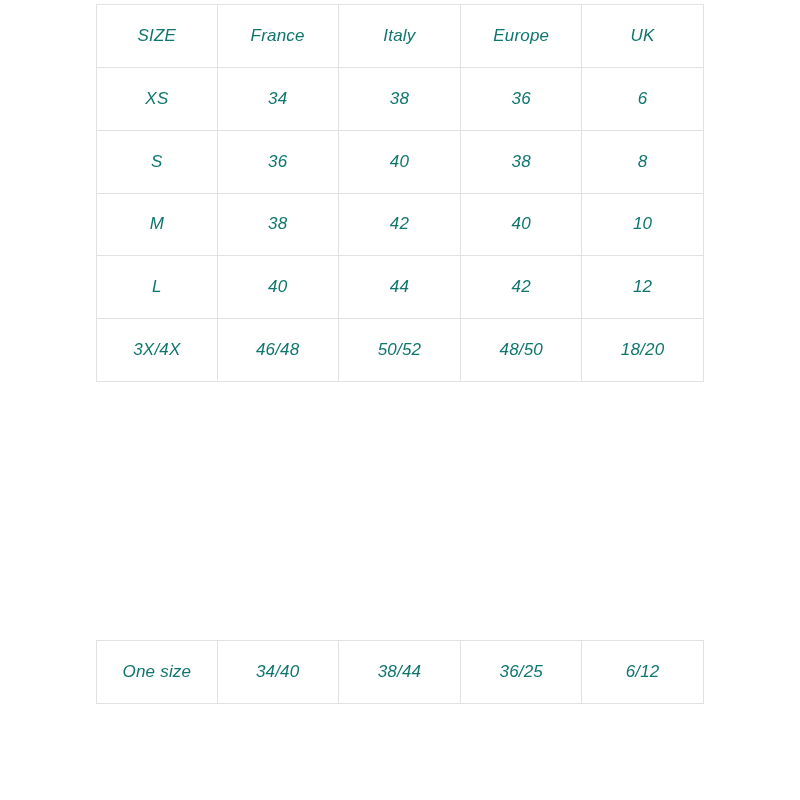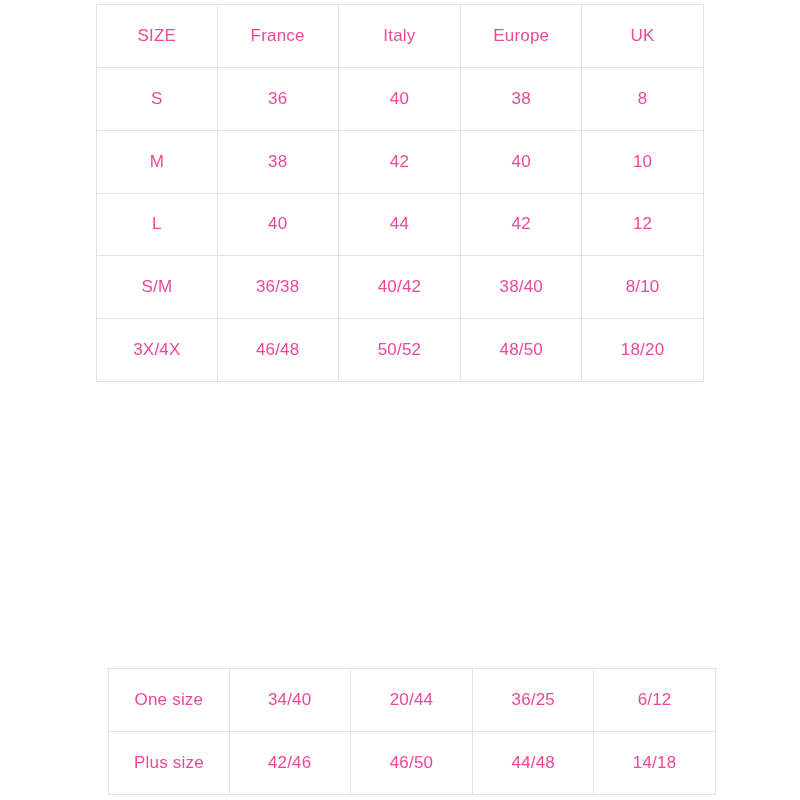--- a/index.html
+++ b/index.html
@@ -17,35 +17,36 @@
     height: 800px;
     box-sizing: border-box;
     overflow: hidden;
   }
   .table-wrap {
     position: absolute;
     left: 96px;
     width: 608px;
   }
   #main-table-wrap { top: 4px; }
-  #secondary-table-wrap { top: 668px; margin-left: 12px; }
+  #secondary-table-wrap { top: 640px; }
 
   table.size-table {
     border-collapse: collapse;
     width: 608px;
     table-layout: fixed;
   }
   table.size-table td, table.size-table th {
     border: 1px solid #e2e2e6;
     text-align: center;
     vertical-align: middle;
     font-weight: normal;
     font-size: 17px;
-    color: #ec4899;
+    color: #0f766e;
     letter-spacing: 0.2px;
+    font-style: italic;
   }
   table.size-table col.c0 { width: 117px; }
   table.size-table col.c1 { width: 117px; }
   table.size-table col.c2 { width: 119px; }
   table.size-table col.c3 { width: 117px; }
   table.size-table col.c4 { width: 118px; }
 
   #main-table tr { height: 62.8px; }
   #main-table tr.header-row { height: 63px; }
   #secondary-table tr { height: 63px; }
@@ -84,20 +85,27 @@
       </colgroup>
       <tbody>
         <tr class="header-row">
           <th class="hdr">SIZE</th>
           <th class="hdr">France</th>
           <th class="hdr">Italy</th>
           <th class="hdr">Europe</th>
           <th class="hdr">UK</th>
         </tr>
 
+        <tr>
+          <td class="rowlabel">XS</td>
+          <td class="val">34</td>
+          <td class="val">38</td>
+          <td class="val">36</td>
+          <td class="val">6</td>
+        </tr>
 
         <tr>
           <td class="rowlabel">S</td>
           <td class="val">36</td>
           <td class="val">40</td>
           <td class="val">38</td>
           <td class="val">8</td>
         </tr>
 
         <tr>
@@ -110,27 +118,20 @@
 
         <tr>
           <td class="rowlabel">L</td>
           <td class="val">40</td>
           <td class="val">44</td>
           <td class="val">42</td>
           <td class="val">12</td>
         </tr>
 
 
-        <tr>
-          <td class="rowlabel">S/M</td>
-          <td class="val">36/38</td>
-          <td class="val">40/42</td>
-          <td class="val">38/40</td>
-          <td class="val">8/10</td>
-        </tr>
 
 
 
         <tr>
           <td class="rowlabel">3X/4X</td>
           <td class="val">46/48</td>
           <td class="val">50/52</td>
           <td class="val">48/50</td>
           <td class="val">18/20</td>
         </tr>
@@ -144,28 +145,21 @@
         <col class="c0">
           <col class="c1">
           <col class="c2">
           <col class="c3">
           <col class="c4">
       </colgroup>
       <tbody>
         <tr>
           <td class="rowlabel">One size</td>
           <td class="val">34/40</td>
-          <td class="val">20/44</td>
+          <td class="val">38/44</td>
           <td class="val">36/25</td>
           <td class="val">6/12</td>
-        </tr>
-        <tr>
-          <td class="rowlabel">Plus size</td>
-          <td class="val">42/46</td>
-          <td class="val">46/50</td>
-          <td class="val">44/48</td>
-          <td class="val">14/18</td>
         </tr>
       </tbody>
     </table>
   </div>
 
 </div>
 
 </body></html>

